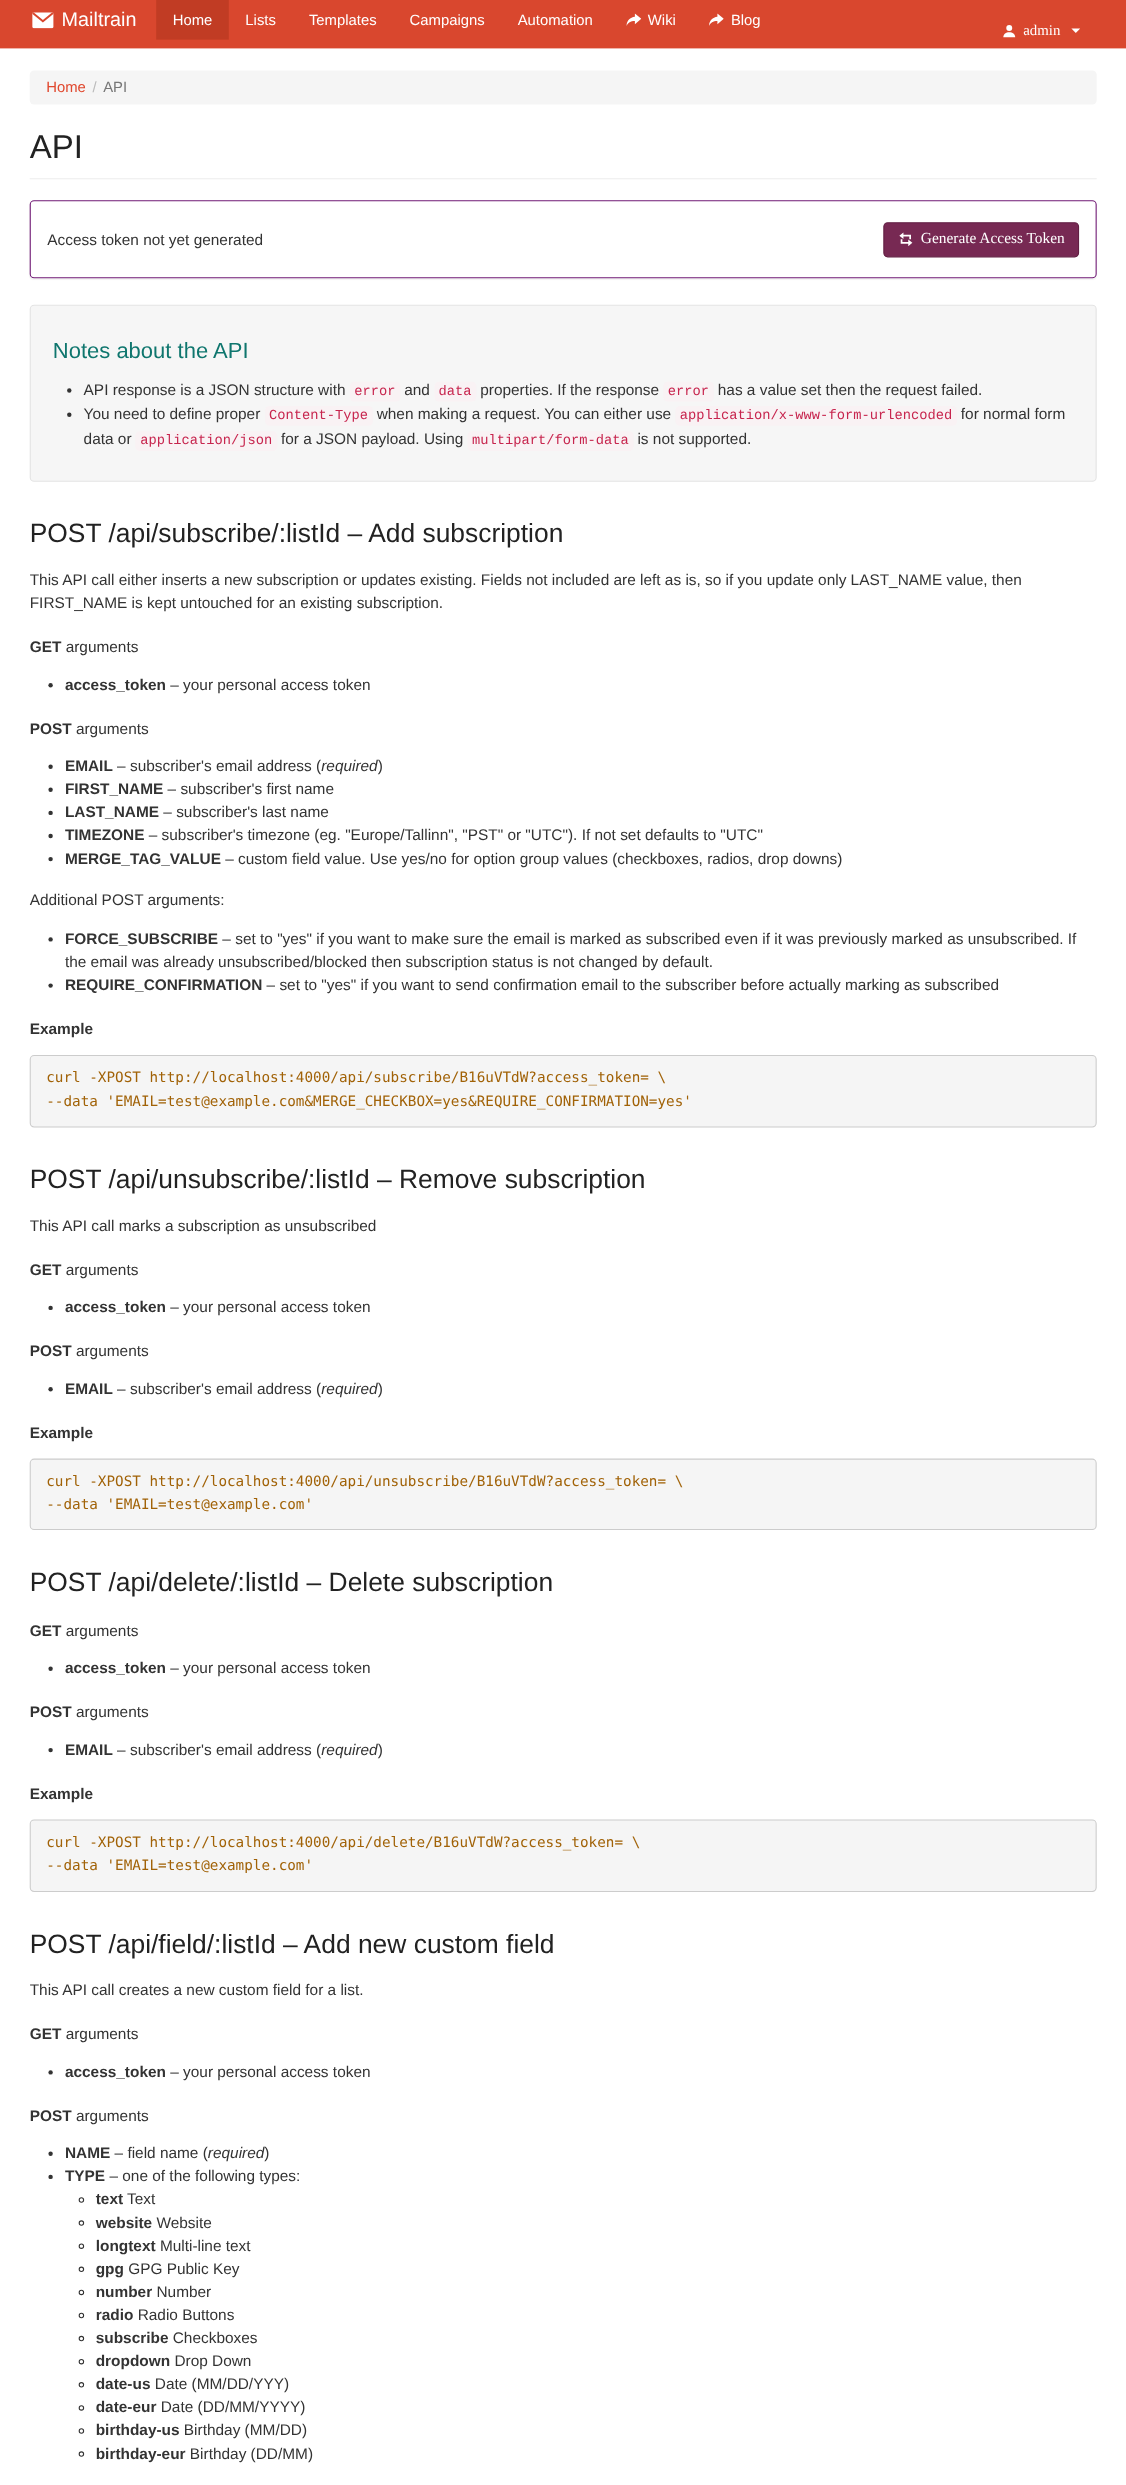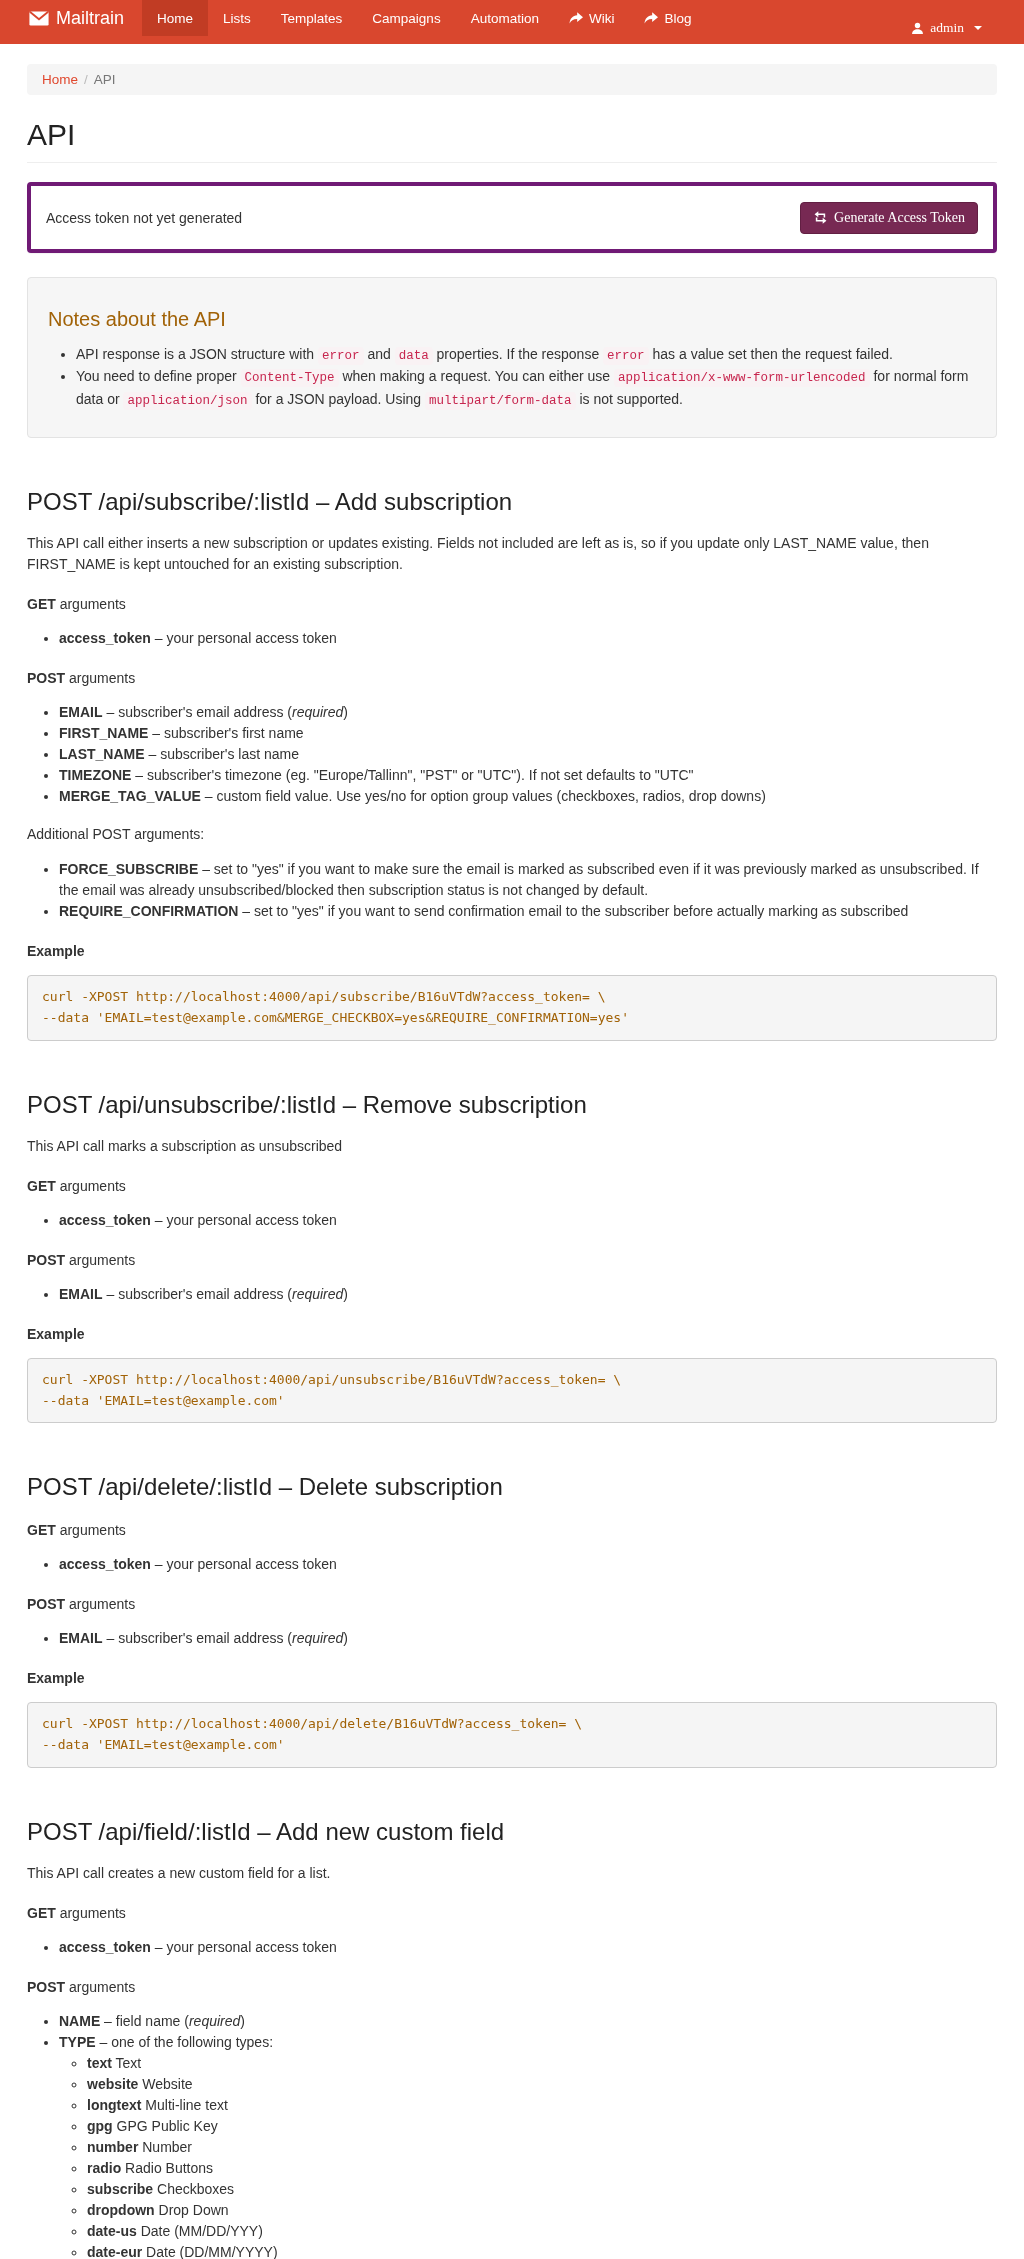--- a/index.html
+++ b/index.html
@@ -43,44 +43,44 @@
   }
   .breadcrumb a { color: #e0482e; text-decoration: none; cursor: pointer; }
   .breadcrumb .sep { color: #bbb; padding: 0 6px; }
 
   
   h2.page-title { font-size: 30px; font-weight: 400; color: #222; margin: 23px 0 10px; }
   hr.title-rule { border: 0; border-top: 1px solid #eee; margin: 8px 0 19px; }
 
   
   .token-panel {
-    border: 4px solid #701a75; border-radius: 4px;
+    border: 1px solid #701a75; border-radius: 4px;
     box-shadow: 0 1px 1px rgba(0,0,0,.05);
     padding: 15px; min-height: 71px;
     display: flex; align-items: center; justify-content: space-between;
   }
   .btn-primary {
     background: #772953; border: 1px solid #621f43; color: #fff;
     border-radius: 4px; font-size: 14px; padding: 7px 12px;
     display: inline-flex; align-items: center; gap: 6px; cursor: pointer;
     font-family: Liberation Serif, serif;
   }
   .btn-primary svg { display:block; }
 
   
   .well {
     background: #f6f6f6; border: 1px solid #e3e3e3; border-radius: 4px;
     padding: 20px 20px 26px; margin: 24px 0 0;
   }
-  .well h3 { font-size: 20px; font-weight: 400; color: #a16207; margin: 10px 0 13px; }
+  .well h3 { font-size: 20px; font-weight: 400; color: #0f766e; margin: 10px 0 13px; }
   .well ul { margin: 0; padding-left: 28px; }
   .well li { line-height: 1.55; }
 
   
-  .section-title { font-size: 24px; font-weight: 400; color: #222; margin: 50px 0 17px; }
+  .section-title { font-size: 24px; font-weight: 400; color: #222; margin: 34px 0 17px; }
   p { margin: 16px 0 14px; line-height: 1.5; }
   .arg-label { margin: 19px 0 13px; }
   ul { margin: 0 0 17px; padding-left: 32px; line-height: 1.5; }
   li { margin: 0; }
   ul ul { list-style: circle; margin: 0; padding-left: 28px; }
   strong { font-weight: 700; }
   code {
     font-family: Liberation Mono, monospace;
     font-size: 12.5px; color: #c7254e; background: #f9f2f4;
     padding: 2px 4px; border-radius: 4px;

